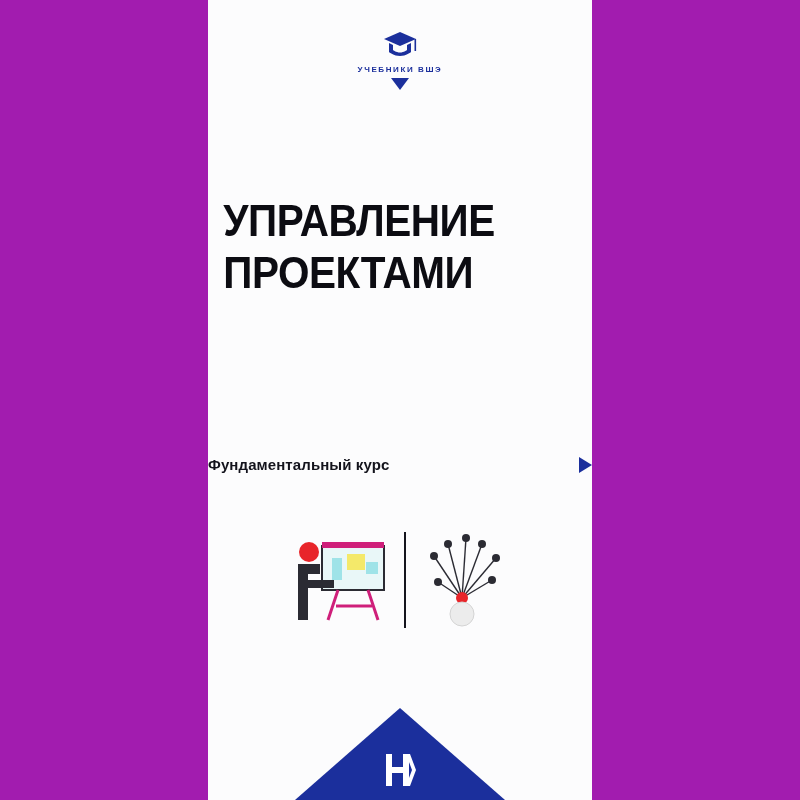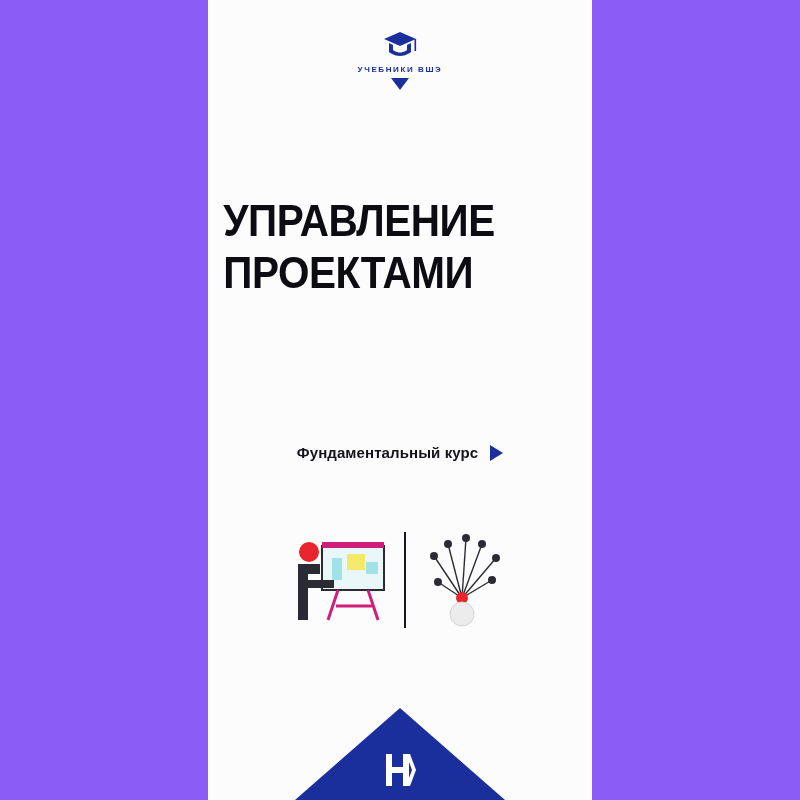--- a/index.html
+++ b/index.html
@@ -10,21 +10,21 @@
   body {
     width: 800px;
     height: 800px;
     font-family: "Liberation Sans", sans-serif;
     overflow: hidden;
   }
   .page {
     position: relative;
     width: 800px;
     height: 800px;
-    background: #8b5cf6;
+    background: #a21caf;
   }
   
   .cover {
     position: absolute;
     left: 208px;
     top: 0px;
     width: 384px;
     height: 800px;
     background: #fcfcfd;
     overflow: hidden;
@@ -78,26 +78,26 @@
     line-height: 1.18;
     letter-spacing: -0.5px;
     color: #0c0c12;
     transform: scaleX(0.92);
     transform-origin: center;
   }
 
   
   .subtitle-row {
     position: absolute;
-    top: 444px;
+    top: 456px;
     left: 0;
     width: 100%;
     display: flex;
     align-items: center;
-    justify-content: center;
+    justify-content: space-between;
     gap: 12px;
   }
   .subtitle-text {
     font-family: "Liberation Sans", sans-serif;
     font-weight: bold;
     font-size: 15px;
     color: #13131c;
     letter-spacing: 0.1px;
   }
   .subtitle-arrow {

